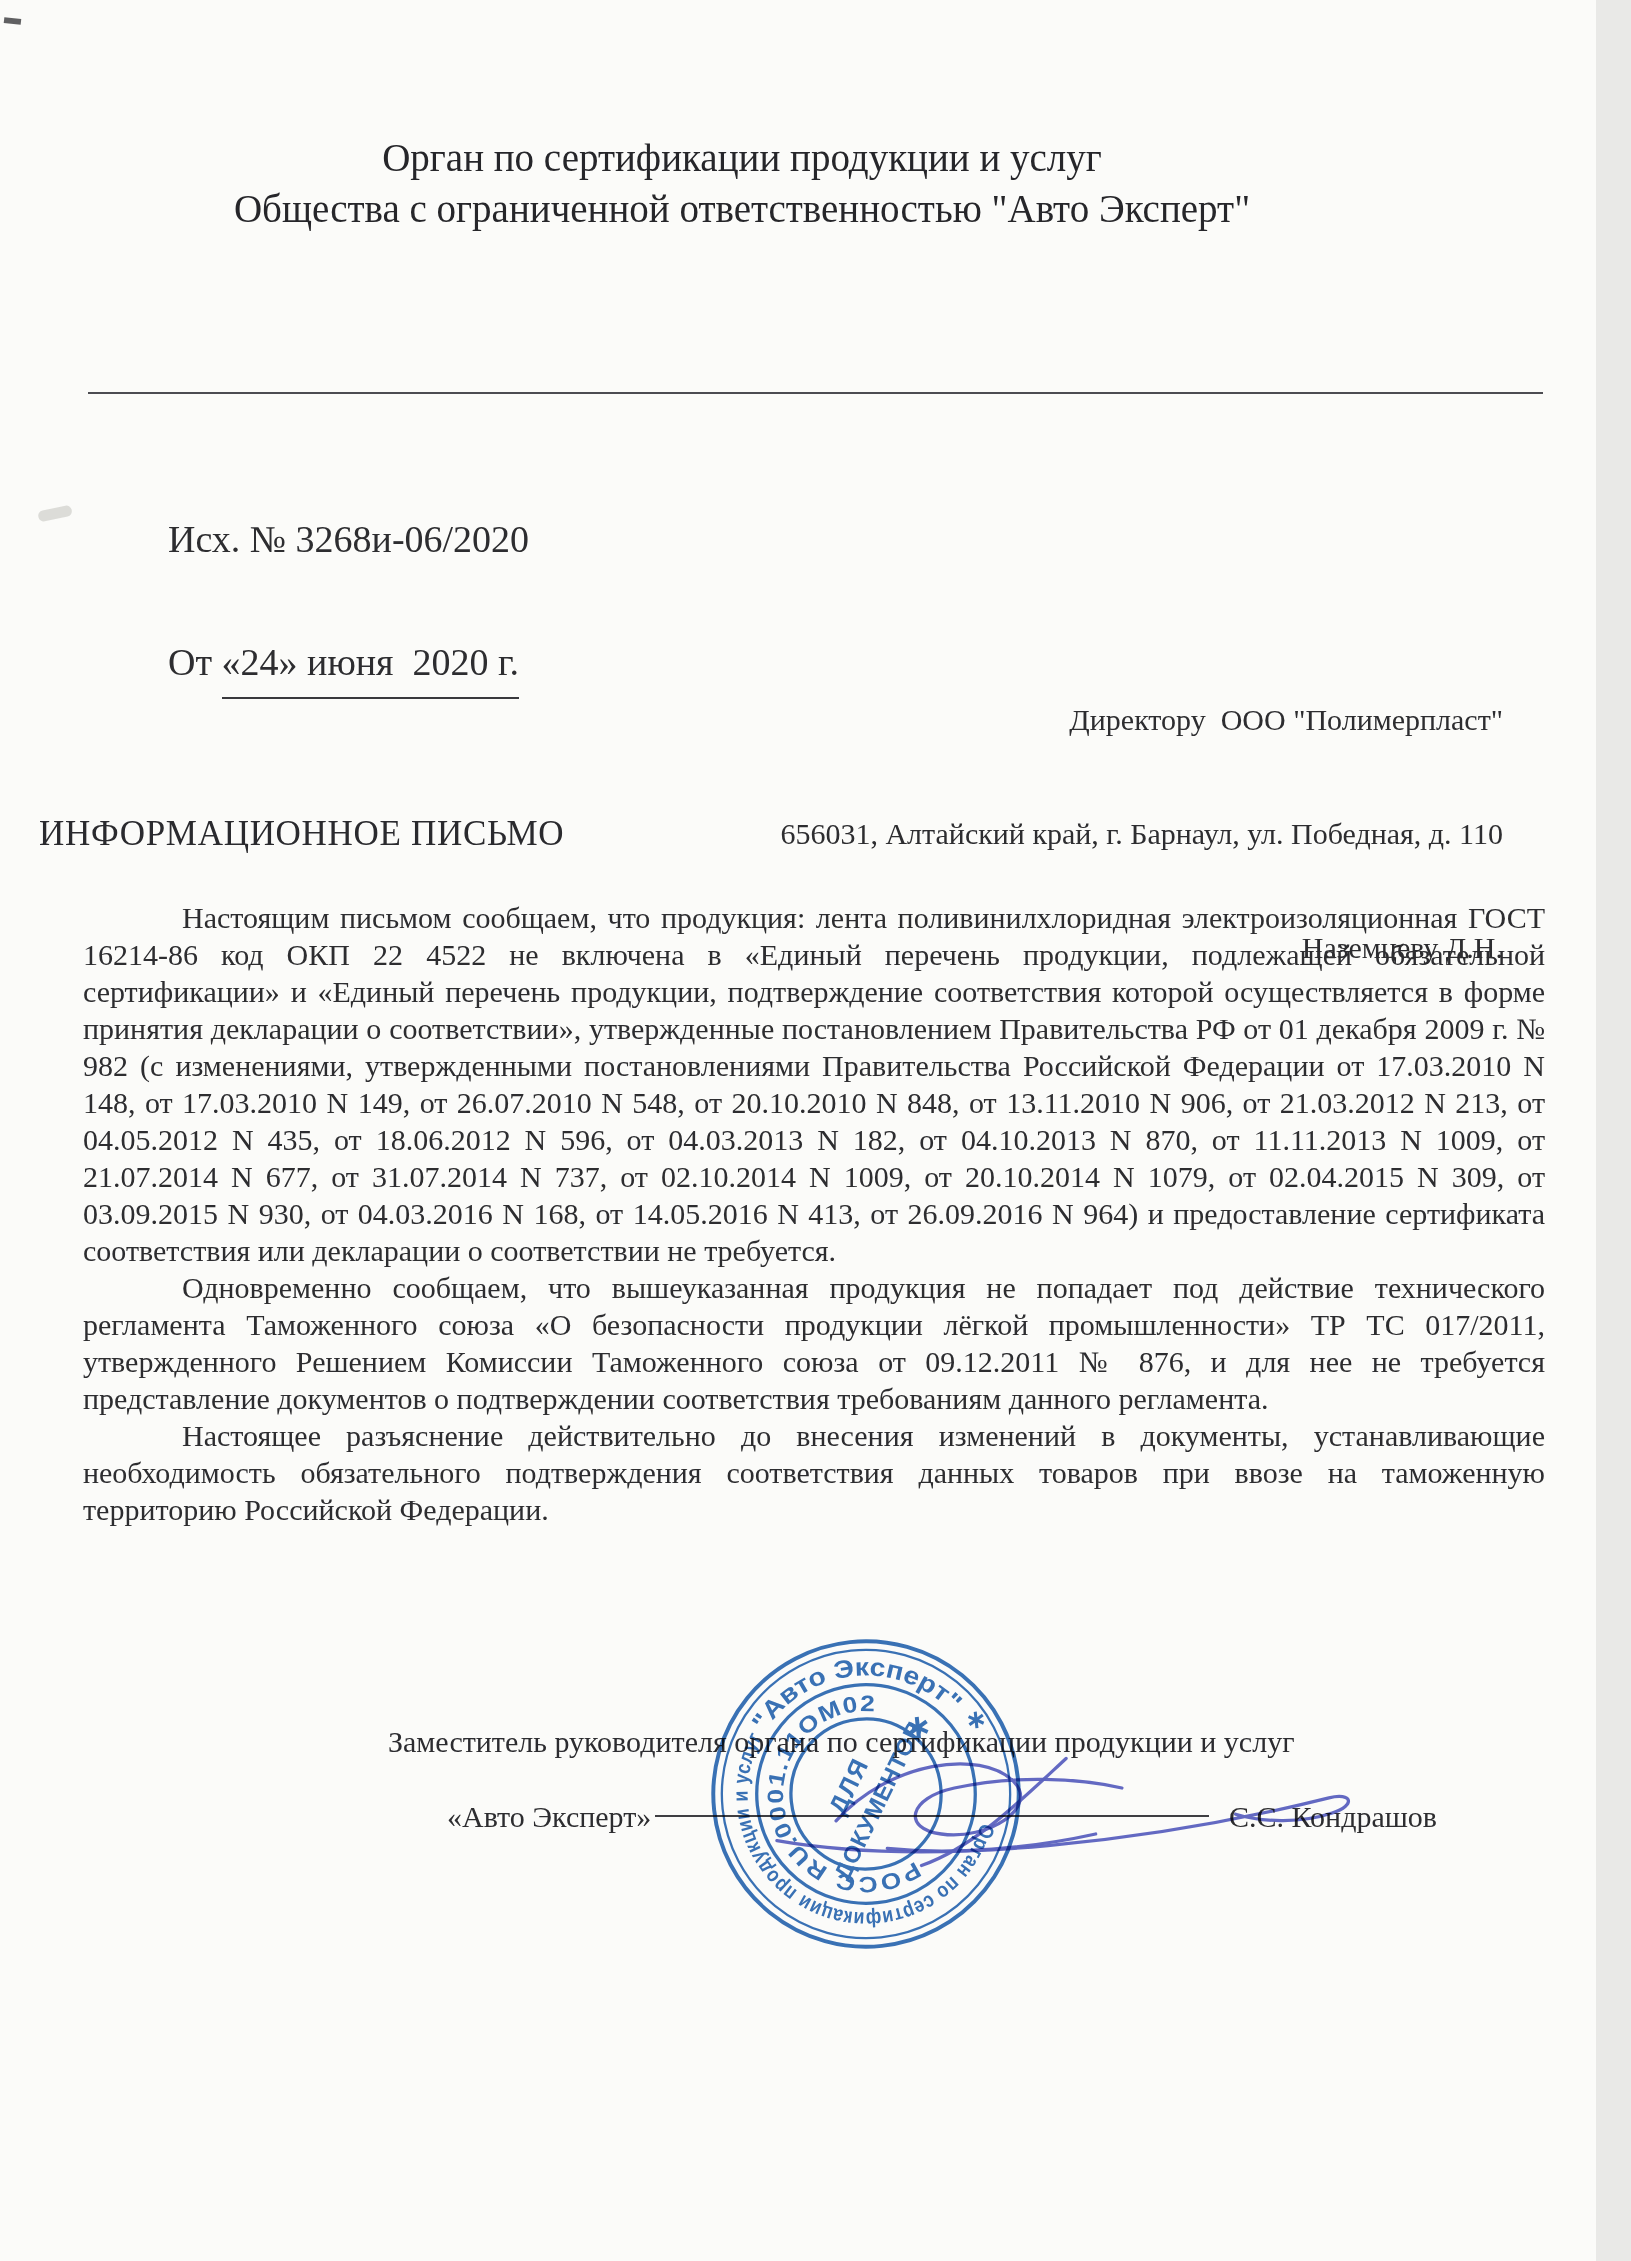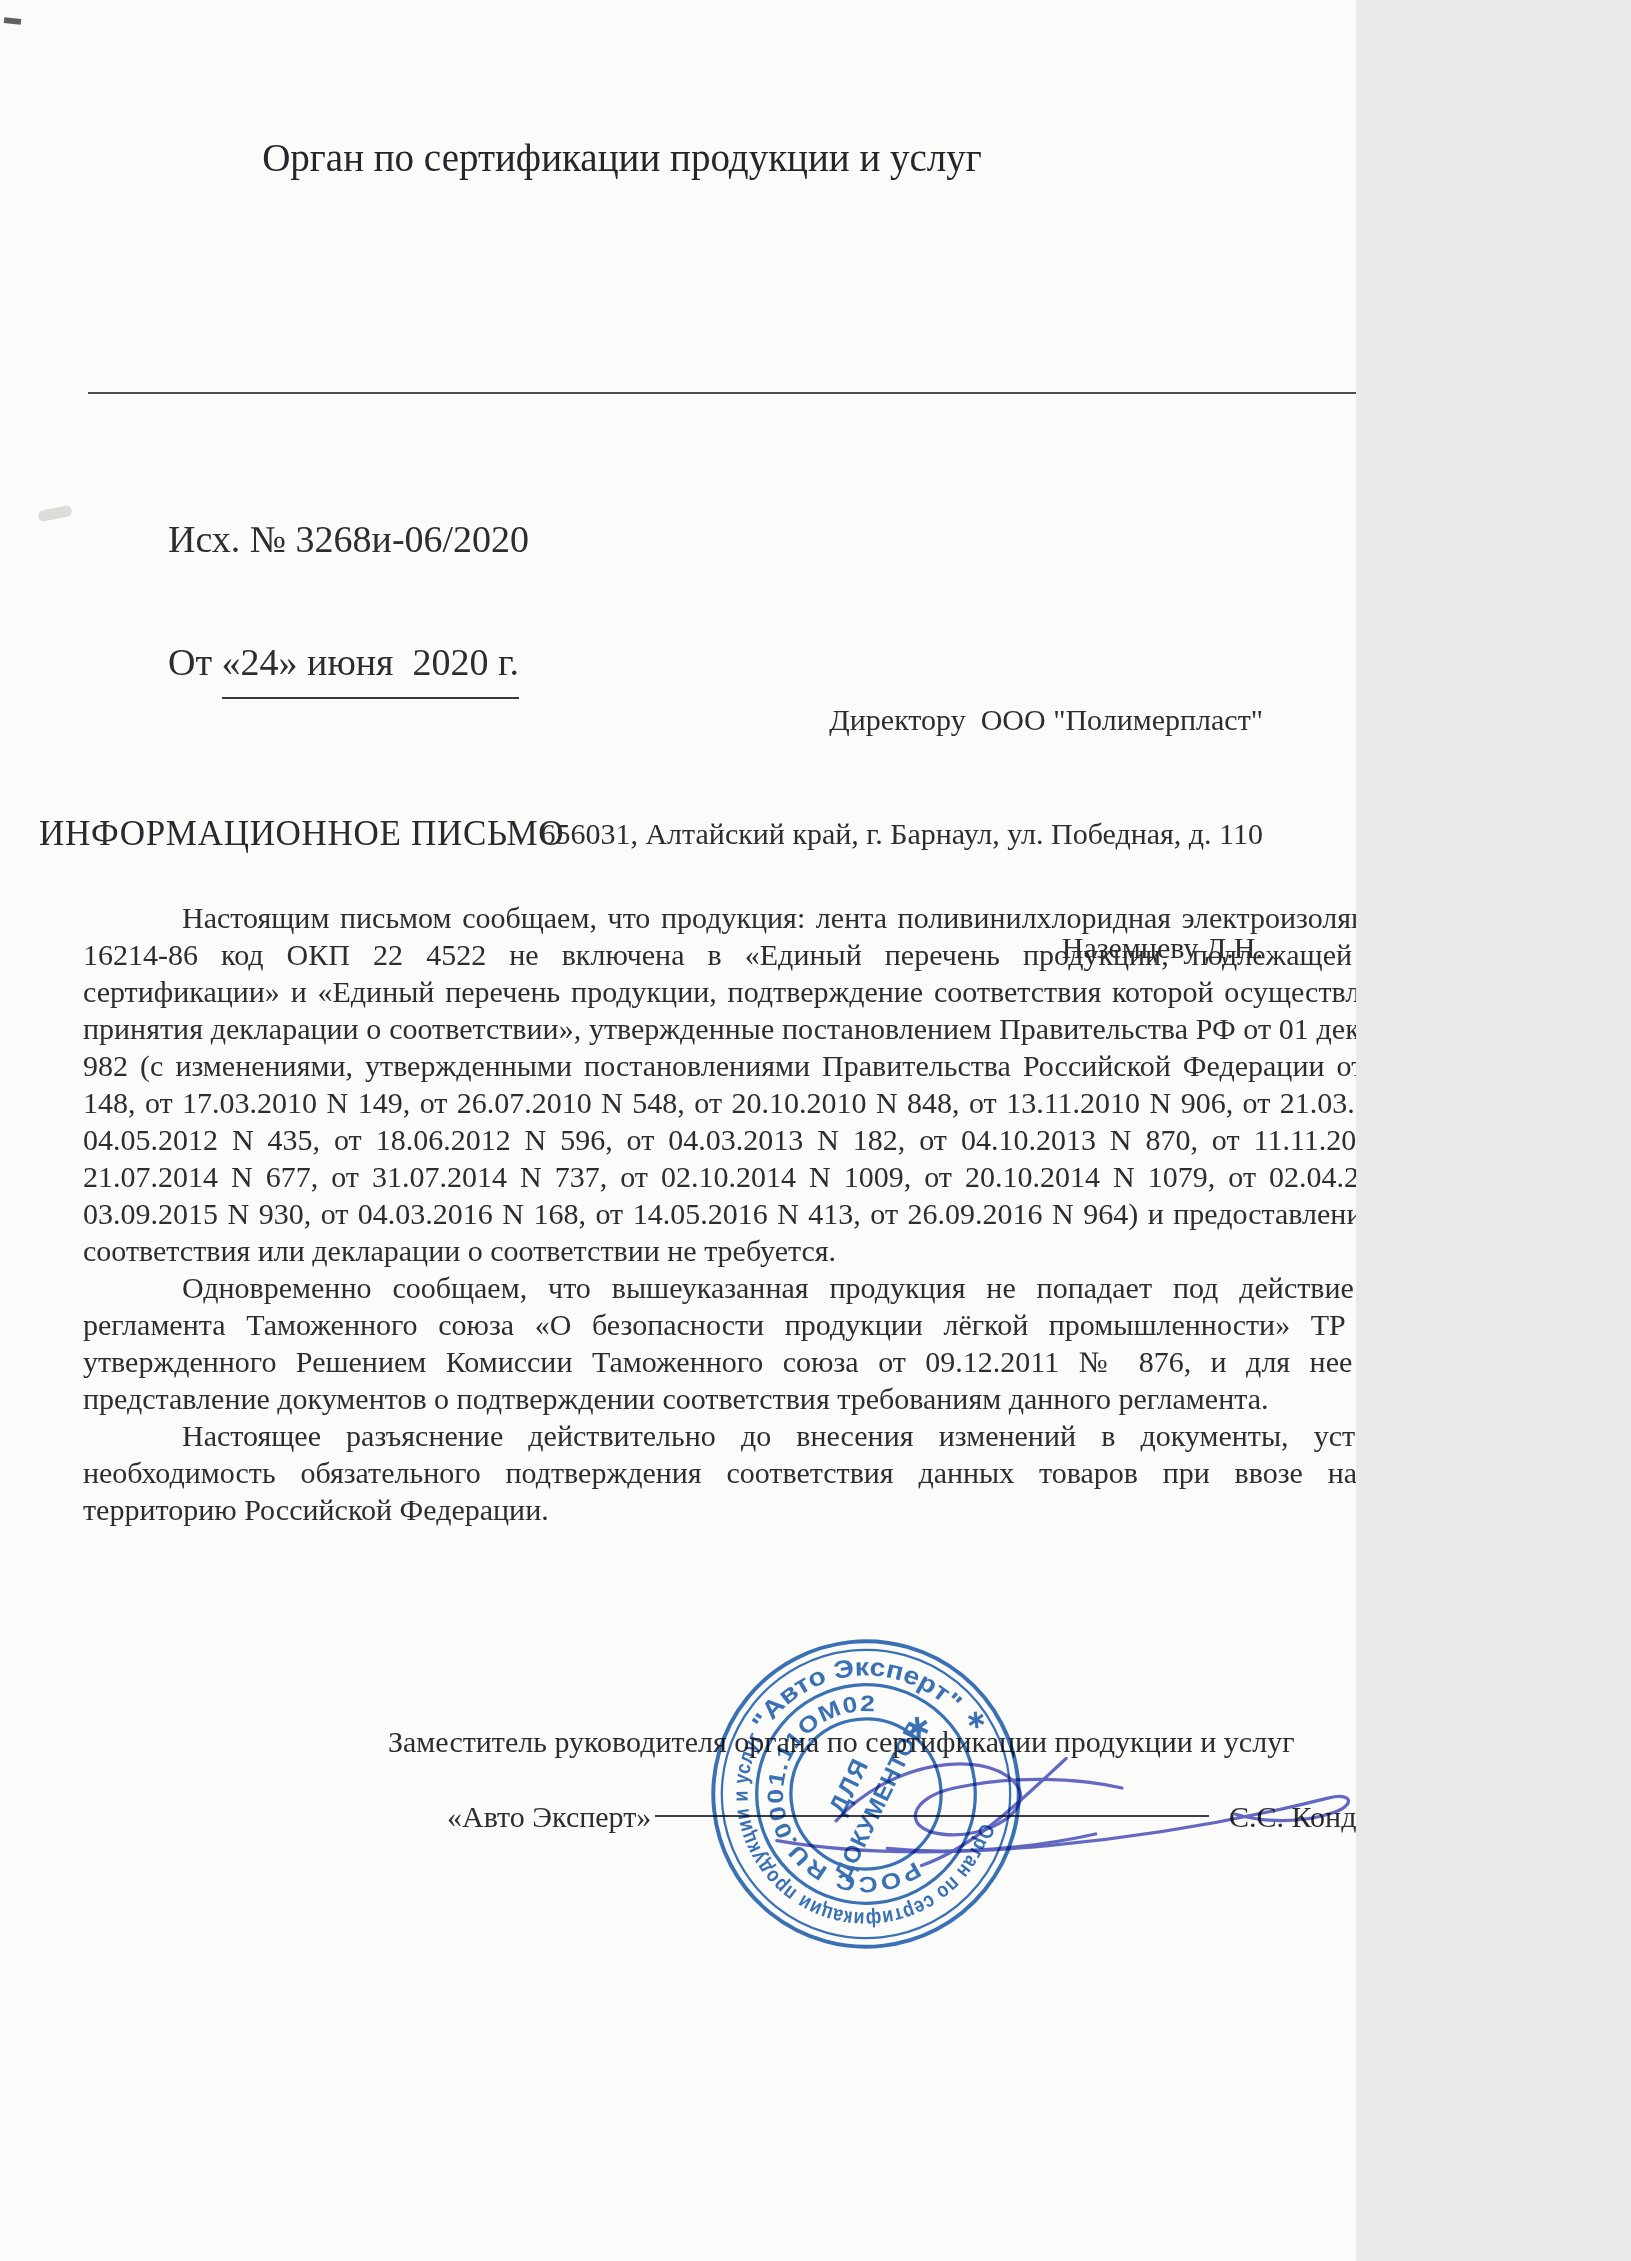--- a/index.html
+++ b/index.html
@@ -1,18 +1,18 @@
 <!DOCTYPE html>
 <html style="font-size:10.5px"><head>
 <meta charset="utf-8">
 <style>
   html, body { margin: 0; padding: 0; background: #e9e9e7; }
   .page {
     position: relative;
-    width: 1356px;
+    width: 1596px;
     height: 2261px;
     background: #fbfbf9;
     overflow: hidden;
     font-family: "Liberation Serif", "DejaVu Serif", serif;
     color: #2d2d30;
   }
   
   .letterhead {
     position: absolute;
     left: 0; right: 112px; top: 132px;
@@ -127,20 +127,21 @@
 </head>
 <body>
 
 <div class="page">
 
   <div class="speck-a"></div>
   <div class="speck-b"></div>
 
   <header class="letterhead">
     <div class="lh-big">Орган по сертификации продукции и услуг</div>
+    <div class="lh-big">Общества с ограниченной ответственностью "Авто Эксперт"</div>
   </header>
 
   <div class="rule"></div>
 
   <div class="ref">
     <div>Исх. № 3268и-06/2020</div>
     <div><span>От </span><span class="date-underline">«24» июня  2020 г.</span></div>
   </div>
 
   <div class="addressee">

